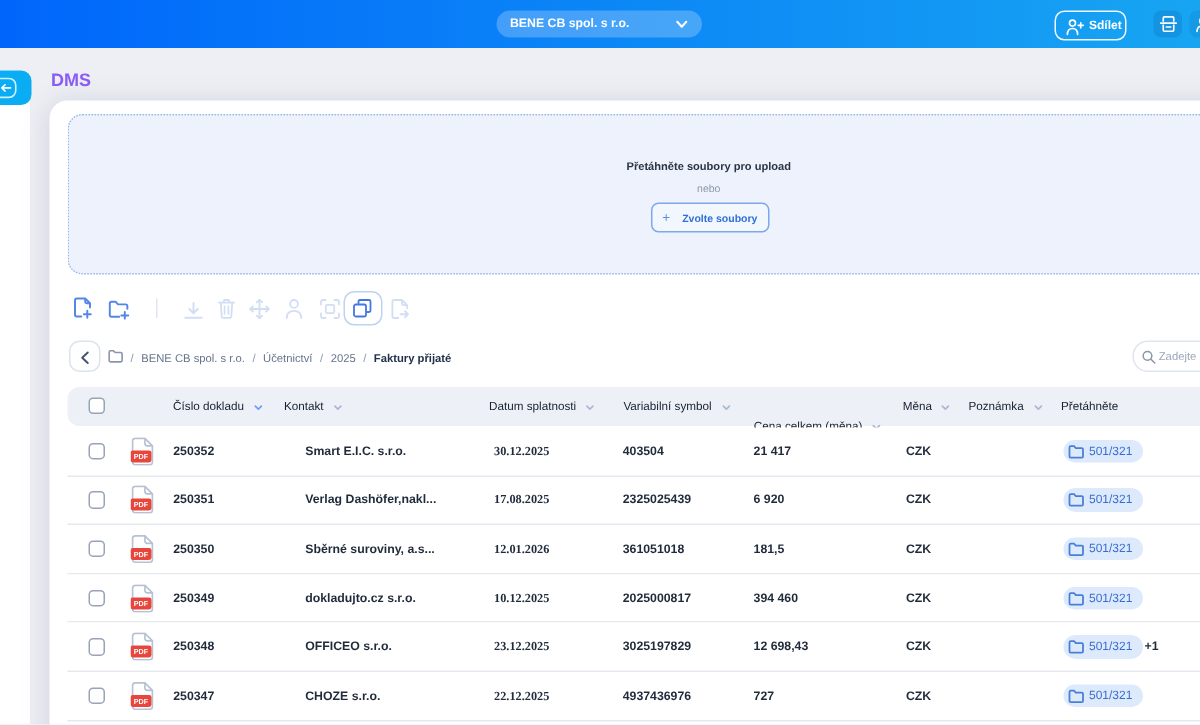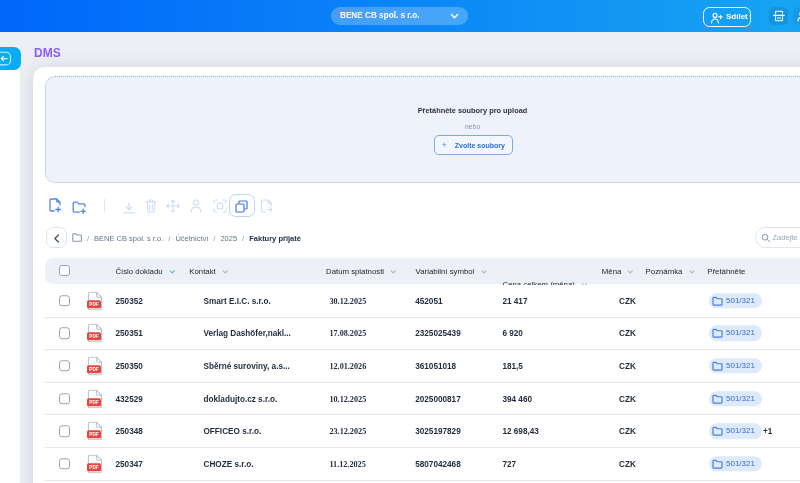--- a/index.html
+++ b/index.html
@@ -84,21 +84,21 @@
 .pill svg { position:absolute; left:3.5px; top:3px; }
 .pill span { position:absolute; left:17.5px; top:3px; font-size:8px; font-weight:normal; color:#3a6dd0; }
 .plus1 { position:absolute; left:718px; top:50%; transform:translateY(-50%); font-size:8.2px; font-weight:bold; color:#1f2a3a; }
 
 
 .c1 { left:70.5px; } 
 .c2 { left:142.5px;margin-left:16px; } 
 .c3 { left:284.4px;font-family:Liberation Serif, serif; } 
 .c4 { left:370.2px; } 
 .c5 { left:457.4px; } 
-.c6 { left:574px; } 
+.c6 { left:559px; } 
 </style>
 </head>
 <body>
 
 <div class="topbar">
   <div class="company">BENE CB spol. s r.o.
     <svg width="9" height="7" viewBox="0 0 9 7">
         <path d="M1.5 1.5 L4.5 4.8 L7.5 1.5" fill="none" stroke="#fff" stroke-width="1.4" stroke-linecap="round" stroke-linejoin="round"></path>
       </svg>
   </div>
@@ -248,21 +248,21 @@
   <span class="cb rcb"></span>
   <svg class="pdf" width="16" height="19" viewBox="0 0 16 19">
       <path d="M3.2 0.7 H9.6 L14.6 5.7 V16.5 Q14.6 18.3 12.8 18.3 H3.2 Q1.4 18.3 1.4 16.5 V2.5 Q1.4 0.7 3.2 0.7 Z" fill="#fff" stroke="#b7c1d3" stroke-width="1.1"></path>
       <path d="M9.6 0.7 V4 Q9.6 5.7 11.3 5.7 H14.6" fill="none" stroke="#b7c1d3" stroke-width="1.1"></path>
       <rect x="0" y="8.8" width="14" height="8" rx="1.6" fill="#e8463d"></rect>
       <text x="7" y="14.6" font-size="4.8" font-weight="bold" fill="#fff" text-anchor="middle" font-family="Liberation Sans,sans-serif">PDF</text>
     </svg>
   <span class="cell c1">250352</span>
     <span class="cell c2">Smart E.I.C. s.r.o.</span>
     <span class="cell c3">30.12.2025</span>
-    <span class="cell c4">452051</span>
+    <span class="cell c4">403504</span>
     <span class="cell c5">21 417</span>
     <span class="cell c6">CZK</span>
   <span class="pill">
       <svg width="11" height="10" viewBox="0 0 11 10">
         <path d="M1 8 V2 Q1 1.2 1.8 1.2 H4 L5.2 2.5 H9.2 Q10 2.5 10 3.3 V8 Q10 8.8 9.2 8.8 H1.8 Q1 8.8 1 8 Z" fill="none" stroke="#4a7fd8" stroke-width="1.2"></path>
       </svg>
       <span>501/321</span>
     </span>
 </div>
 <div class="row" style="top:317.6px;">
@@ -308,21 +308,21 @@
     </span>
 </div>
 <div class="row" style="top:382.8px;">
   <span class="cb rcb"></span>
   <svg class="pdf" width="16" height="19" viewBox="0 0 16 19">
       <path d="M3.2 0.7 H9.6 L14.6 5.7 V16.5 Q14.6 18.3 12.8 18.3 H3.2 Q1.4 18.3 1.4 16.5 V2.5 Q1.4 0.7 3.2 0.7 Z" fill="#fff" stroke="#b7c1d3" stroke-width="1.1"></path>
       <path d="M9.6 0.7 V4 Q9.6 5.7 11.3 5.7 H14.6" fill="none" stroke="#b7c1d3" stroke-width="1.1"></path>
       <rect x="0" y="8.8" width="14" height="8" rx="1.6" fill="#e8463d"></rect>
       <text x="7" y="14.6" font-size="4.8" font-weight="bold" fill="#fff" text-anchor="middle" font-family="Liberation Sans,sans-serif">PDF</text>
     </svg>
-  <span class="cell c1">432529</span>
+  <span class="cell c1">250349</span>
     <span class="cell c2">dokladujto.cz s.r.o.</span>
     <span class="cell c3">10.12.2025</span>
     <span class="cell c4">2025000817</span>
     <span class="cell c5">394 460</span>
     <span class="cell c6">CZK</span>
   <span class="pill">
       <svg width="11" height="10" viewBox="0 0 11 10">
         <path d="M1 8 V2 Q1 1.2 1.8 1.2 H4 L5.2 2.5 H9.2 Q10 2.5 10 3.3 V8 Q10 8.8 9.2 8.8 H1.8 Q1 8.8 1 8 Z" fill="none" stroke="#4a7fd8" stroke-width="1.2"></path>
       </svg>
       <span>501/321</span>
@@ -353,22 +353,22 @@
 <div class="row" style="top:448px;">
   <span class="cb rcb"></span>
   <svg class="pdf" width="16" height="19" viewBox="0 0 16 19">
       <path d="M3.2 0.7 H9.6 L14.6 5.7 V16.5 Q14.6 18.3 12.8 18.3 H3.2 Q1.4 18.3 1.4 16.5 V2.5 Q1.4 0.7 3.2 0.7 Z" fill="#fff" stroke="#b7c1d3" stroke-width="1.1"></path>
       <path d="M9.6 0.7 V4 Q9.6 5.7 11.3 5.7 H14.6" fill="none" stroke="#b7c1d3" stroke-width="1.1"></path>
       <rect x="0" y="8.8" width="14" height="8" rx="1.6" fill="#e8463d"></rect>
       <text x="7" y="14.6" font-size="4.8" font-weight="bold" fill="#fff" text-anchor="middle" font-family="Liberation Sans,sans-serif">PDF</text>
     </svg>
   <span class="cell c1">250347</span>
     <span class="cell c2">CHOZE s.r.o.</span>
-    <span class="cell c3">11.12.2025</span>
-    <span class="cell c4">5807042468</span>
+    <span class="cell c3">22.12.2025</span>
+    <span class="cell c4">4937436976</span>
     <span class="cell c5">727</span>
     <span class="cell c6">CZK</span>
   <span class="pill">
       <svg width="11" height="10" viewBox="0 0 11 10">
         <path d="M1 8 V2 Q1 1.2 1.8 1.2 H4 L5.2 2.5 H9.2 Q10 2.5 10 3.3 V8 Q10 8.8 9.2 8.8 H1.8 Q1 8.8 1 8 Z" fill="none" stroke="#4a7fd8" stroke-width="1.2"></path>
       </svg>
       <span>501/321</span>
     </span>
 </div>
 

